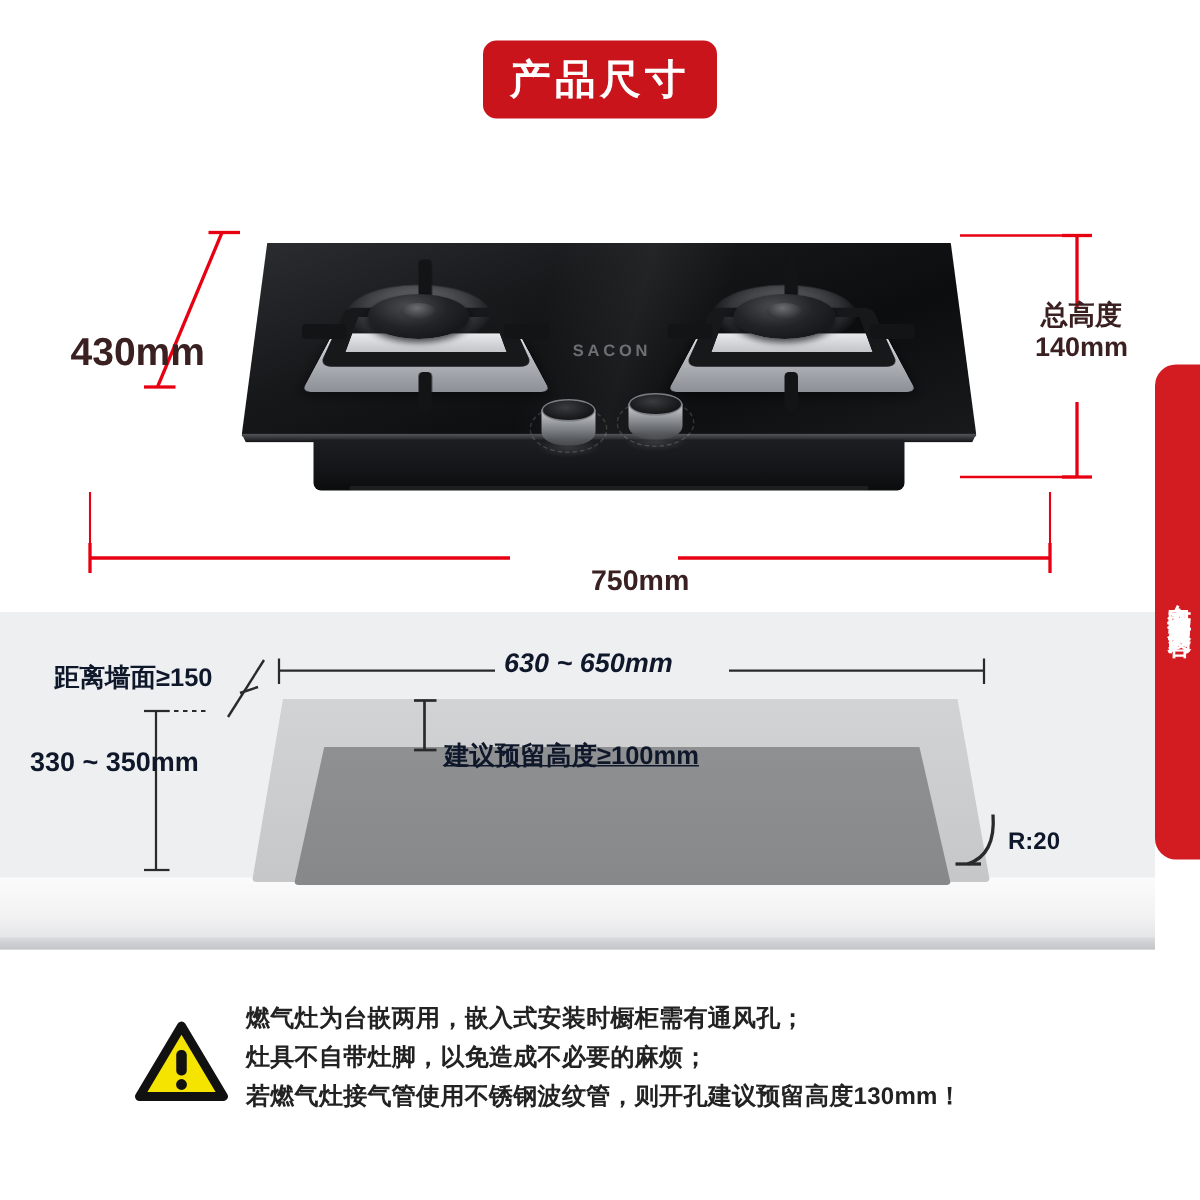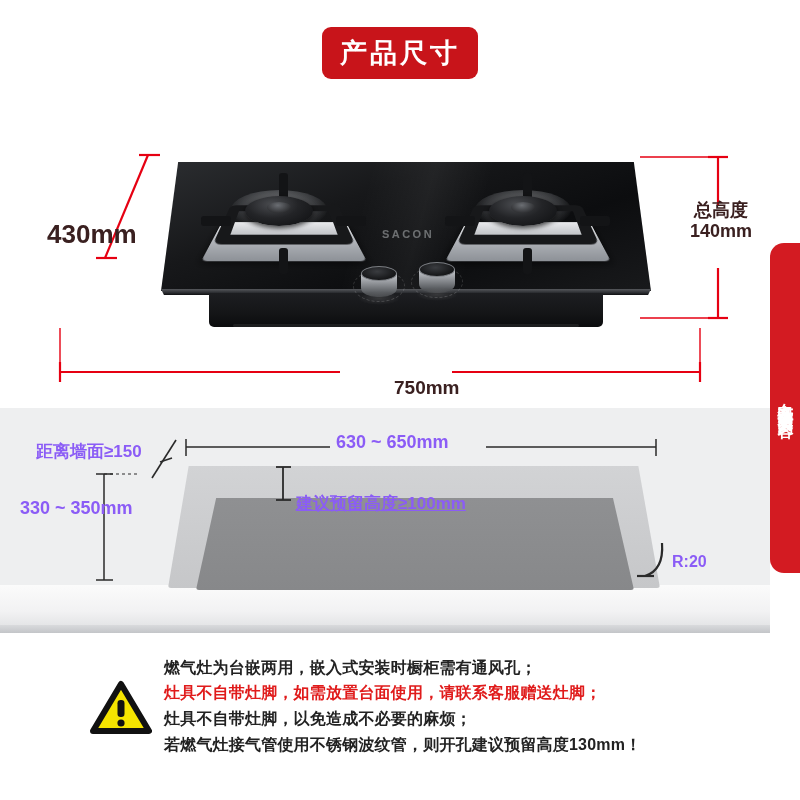--- a/index.html
+++ b/index.html
@@ -342,25 +342,25 @@
     top: 498px;
     width: 438px;
     height: 92px;
     background: linear-gradient(180deg, #8f9092 0%, #87888a 100%);
     clip-path: polygon(4.6% 0%, 95.2% 0%, 100% 100%, 0% 100%);
     border-radius: 3px;
   }
 
   .lbl-small-dark {
     position: absolute;
-    color: #8b5cf6;
+    color: #0f172a;
     font-weight: bold;
   }
   .lbl-wall   { left: 36px;  top: 440px; font-size: 17px; }
-  .lbl-630    { left: 336px; top: 432px; font-size: 18px; }
+  .lbl-630    { left: 336px; top: 432px; font-size: 18px; font-style: italic; }
   .lbl-330    { left: 20px;  top: 498px; font-size: 18px; }
   .lbl-100    { left: 296px; top: 492px; font-size: 17px; text-decoration: underline; }
   .lbl-r20    { left: 672px; top: 553px; font-size: 16px; }
 
   
   .notice {
     position: absolute;
     left: 78px;
     top: 646px;
     width: 682px;
@@ -534,19 +534,18 @@
   <div class="notice">
     <div class="notice-icon">
       <svg width="62" height="56" viewBox="0 0 62 56">
         <path d="M31 4 L59 51 L3 51 Z" fill="#f5e400" stroke="#111111" stroke-width="6" stroke-linejoin="round"></path>
         <rect x="27.5" y="20" width="7" height="17" rx="3.2" fill="#111111"></rect>
         <circle cx="31" cy="43" r="3.6" fill="#111111"></circle>
       </svg>
     </div>
     <div class="notice-lines">
       <p>燃气灶为台嵌两用，嵌入式安装时橱柜需有通风孔；</p>
-      <p class="red">灶具不自带灶脚，如需放置台面使用，请联系客服赠送灶脚；</p>
       <p>灶具不自带灶脚，以免造成不必要的麻烦；</p>
       <p>若燃气灶接气管使用不锈钢波纹管，则开孔建议预留高度130mm！</p>
     </div>
   </div>
 
 </div>
 
 </body></html>

